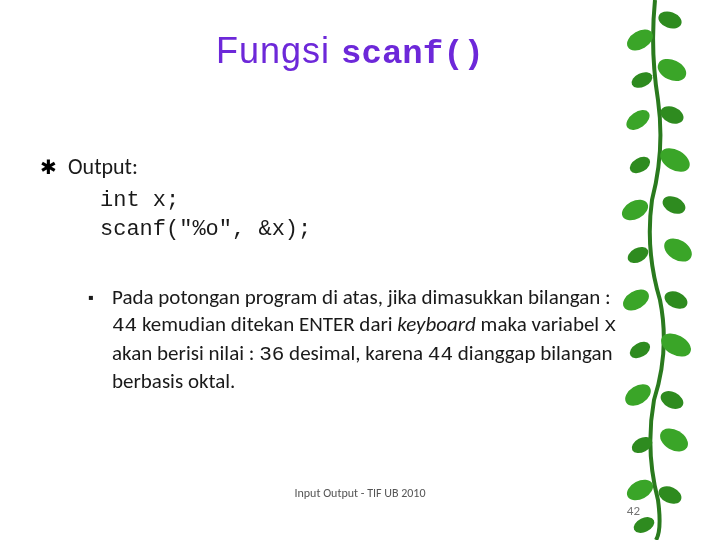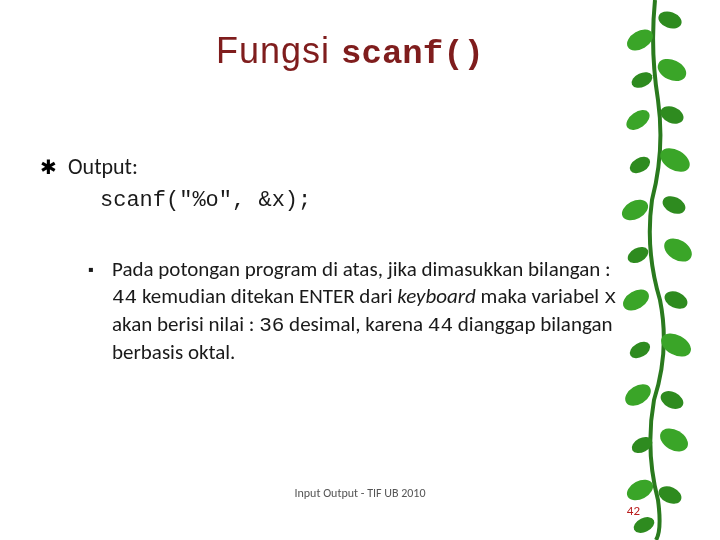--- a/index.html
+++ b/index.html
@@ -25,21 +25,21 @@
     height: 100%;
     position: relative;
   }
   .title {
     font-family: Impact, "Arial Black", sans-serif;
     font-size: 36px;
     font-weight: normal;
     text-align: center;
     letter-spacing: 1px;
     margin-bottom: 80px;
-    color: #7f1d1d;
+    color: #6d28d9;
   }
   .title .mono {
     font-family: "Courier New", monospace;
     font-weight: bold;
     font-size: 34px;
     letter-spacing: 0;
   }
   .bullet-main {
     display: flex;
     align-items: flex-start;
@@ -88,37 +88,38 @@
     width: 100%;
     text-align: center;
     font-size: 12px;
     color: #555;
   }
   .page-num {
     position: absolute;
     bottom: 22px;
     right: 80px;
     font-size: 13px;
-    color: #b91c1c;
+    color: #737373;
   }
 </style>
 </head>
 <body>
 
 <div class="slide">
   <h1 class="title">
     <span>Fungsi </span><span class="mono">scanf()</span>
   </h1>
 
   <div class="bullet-main">
     <div class="marker">✱</div>
     <div class="content">Output:</div>
   </div>
 
   <div class="code-block">
+    <div>int x;</div>
     <div>scanf("%o", &amp;x);</div>
   </div>
 
   <div class="sub-bullet">
     <div class="marker">▪</div>
     <div class="content">
       <span>Pada potongan program di atas, jika dimasukkan bilangan : </span><span class="mono-inline">44</span><span> kemudian ditekan ENTER dari </span><em class="kw">keyboard</em><span> maka variabel </span><span class="mono-inline">x</span><span> akan berisi nilai : </span><span class="mono-inline">36</span><span> desimal, karena </span><span class="mono-inline">44</span><span> dianggap bilangan berbasis oktal.</span>
     </div>
   </div>
 

